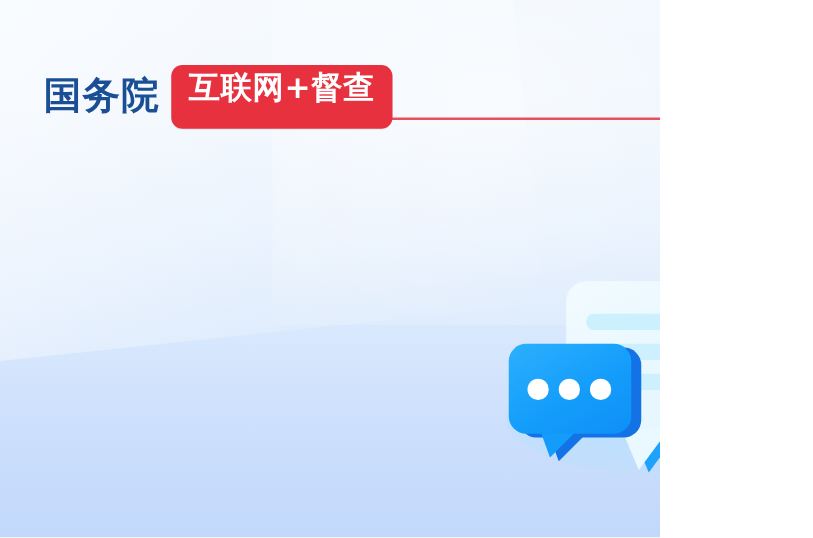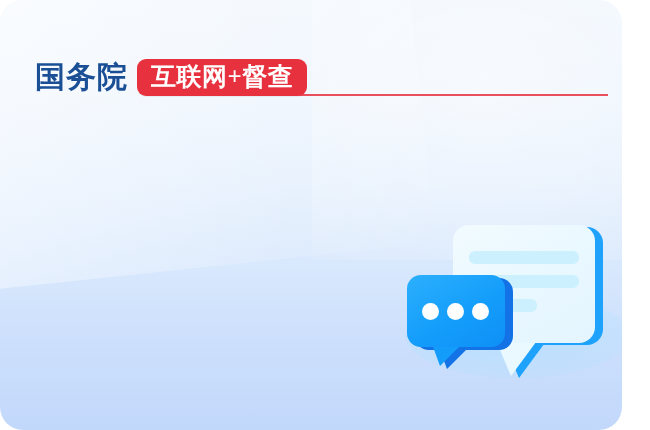--- a/index.html
+++ b/index.html
@@ -2,32 +2,31 @@
 <html><head>
 <meta charset="utf-8">
 <style>
   html, body {
     margin: 0;
     padding: 0;
     background: #ffffff;
   }
   #banner {
     position: relative;
-    width: 622px;
+    width: 528px;
     height: 430px;
     overflow: hidden;
     font-family: "DejaVu Sans", "Liberation Sans", sans-serif;
     background: linear-gradient(180deg,
         #eff6fe 0%,
         #ecf4fe 22%,
         #e4effd 42%,
         #d8e8fd 62%,
         #ccdffc 80%,
         #c2d8fb 100%);
-    border-radius: 23px;
   }
 
   
   .sheen-a {
     position: absolute;
     left: -80px;
     top: -60px;
     width: 500px;
     height: 330px;
     background: linear-gradient(135deg, rgba(255,255,255,0.75), rgba(255,255,255,0));
@@ -61,26 +60,25 @@
     line-height: 1;
     white-space: nowrap;
   }
   .badge {
     margin-left: 9px;
     background: #e8313f;
     color: #ffffff;
     font-size: 25px;
     font-weight: bold;
     letter-spacing: 0.5px;
-    padding: 5px 14px 7px 14px;
+    padding: 5px 14px 21px 14px;
     border-radius: 9px;
     line-height: 1;
     white-space: nowrap;
     box-shadow: 0 1px 0 rgba(0,0,0,0.05);
-    font-family: Liberation Serif, serif;
   }
   .rule {
     position: absolute;
     left: 299px;
     top: 94px;
     width: 309px;
     height: 2px;
     background: #e8313f;
     opacity: 0.85;
   }

